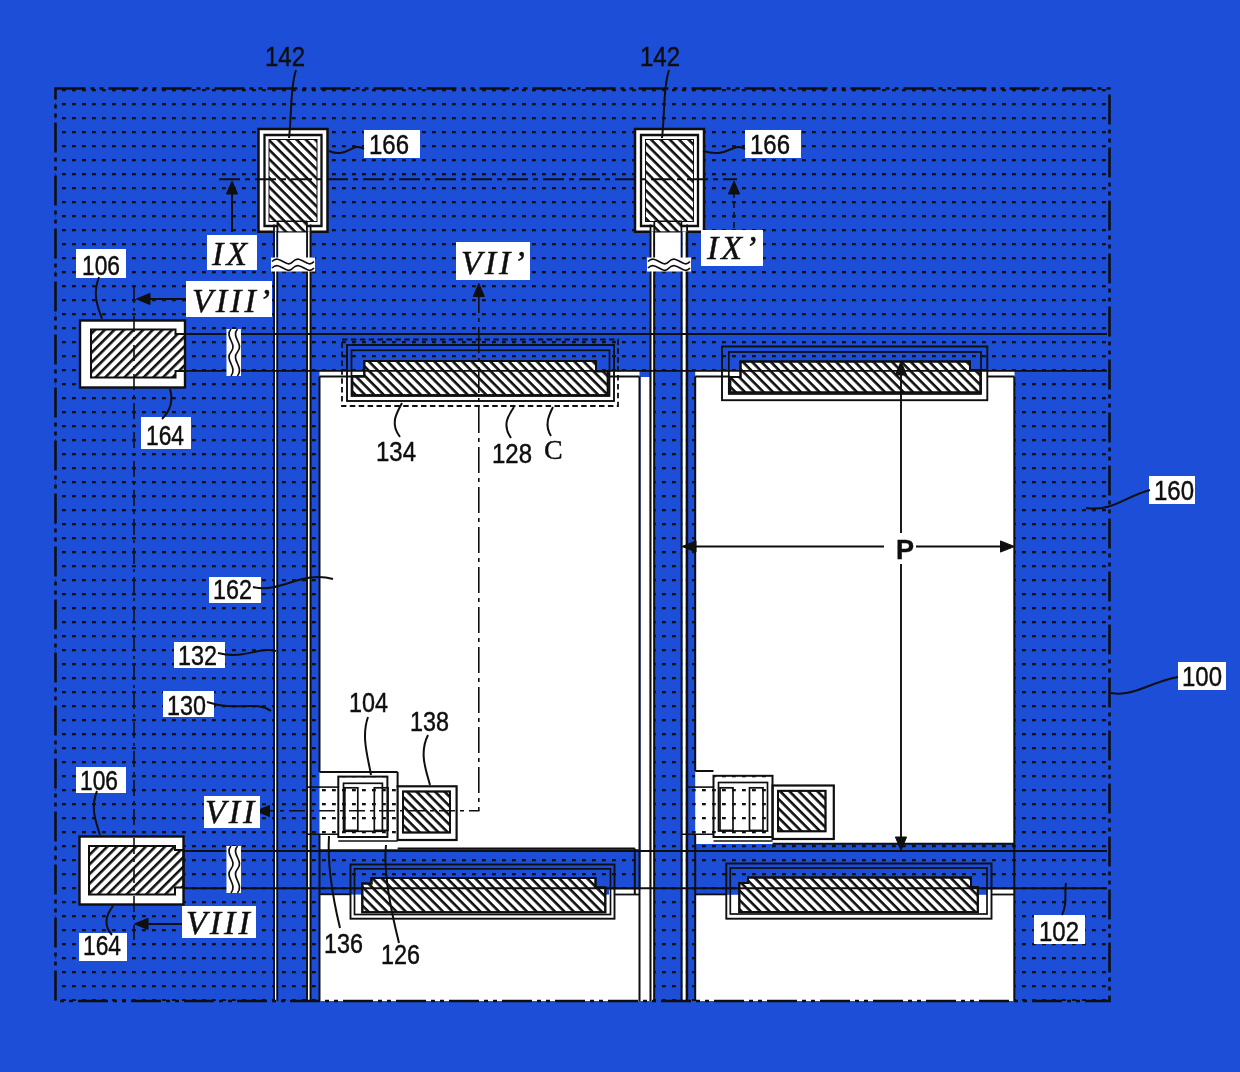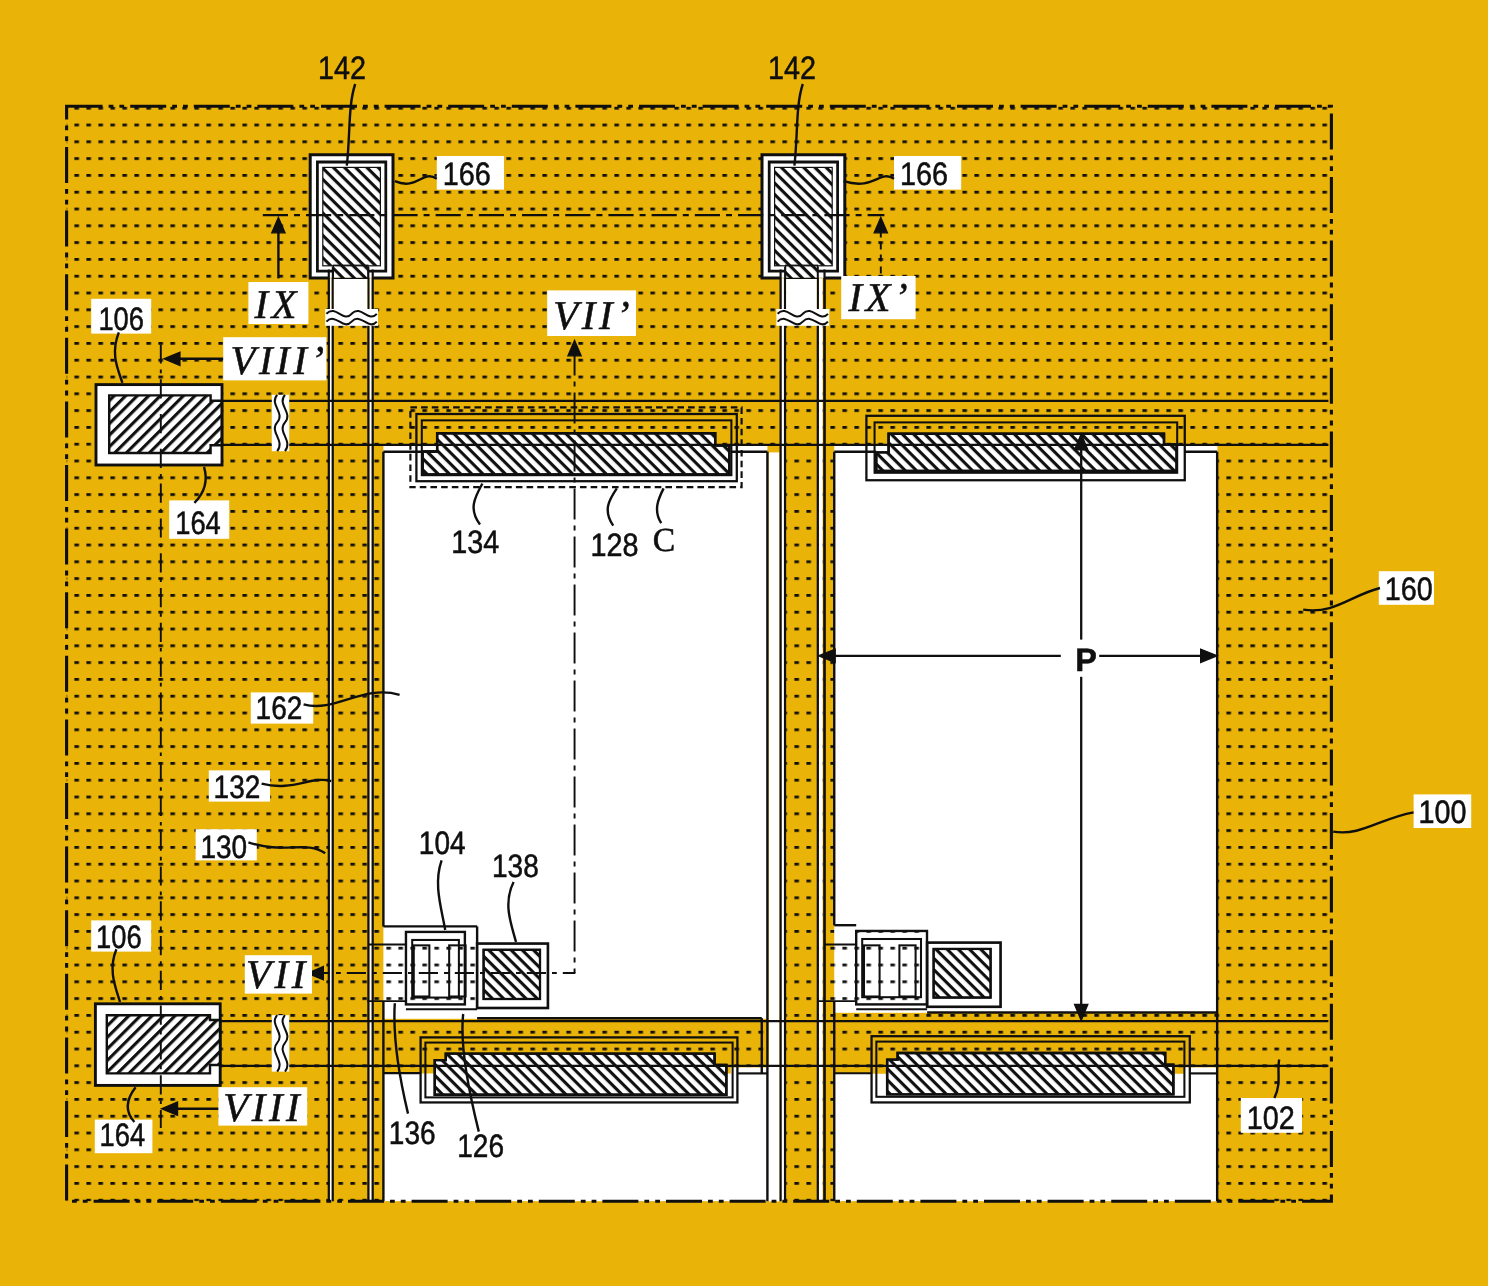--- a/index.html
+++ b/index.html
@@ -1,16 +1,16 @@
 <!DOCTYPE html>
 <html><head>
 <meta charset="utf-8">
 <style>
 html,body{margin:0;padding:0;background:#fff;}
-#page{position:relative;width:1240px;height:1072px;background:#eab308;overflow:hidden;}
+#page{position:relative;width:1240px;height:1072px;background:#1d4ed8;overflow:hidden;}
 text{font-family:"Liberation Sans",sans-serif;font-size:27px;fill:#0f0f0f;stroke:#0f0f0f;stroke-width:0.45px;}
 .rn{font-family:"Liberation Serif",serif;font-style:italic;font-size:34px;letter-spacing:3px;}
 </style>
 </head>
 <body>
 <div id="page">
 <svg width="1240" height="1072" viewBox="0 0 1240 1072">
 <defs>
 <pattern id="dots" width="10" height="14" patternUnits="userSpaceOnUse" x="2" y="5">
   <rect x="0" y="0" width="3.8" height="2.3" fill="#101010"></rect>

